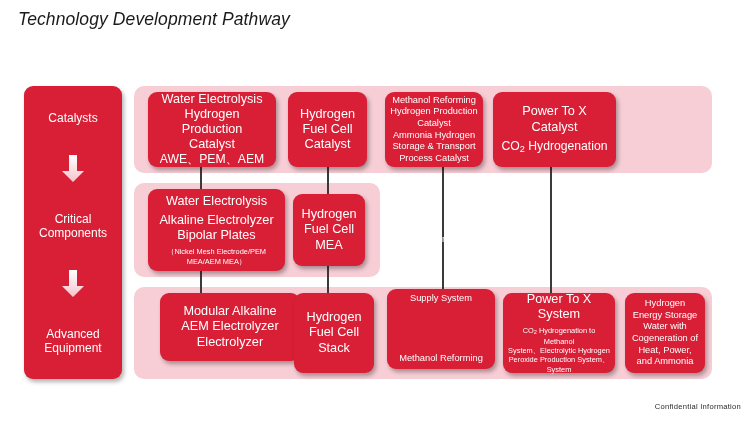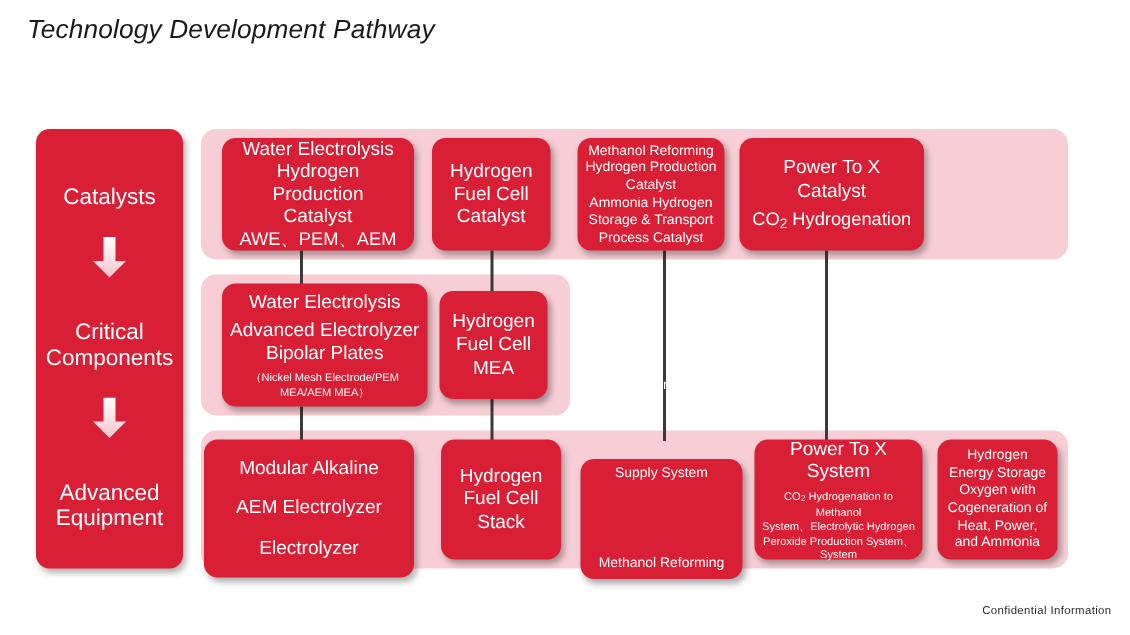--- a/index.html
+++ b/index.html
@@ -53,25 +53,24 @@
     box-shadow: 2px 3px 4px rgba(0,0,0,0.30);
     display: flex;
     flex-direction: column;
     align-items: center;
     justify-content: space-between;
     padding: 26px 0 24px 0;
     box-sizing: border-box;
   }
   .stage-label {
     color: #ffffff;
-    font-size: 15px;
+    font-size: 12px;
     text-align: center;
     line-height: 1.12;
     width: 104px;
-    margin-top: 12px;
   }
   .stage-arrow {
     width: 26px;
     height: 28px;
     flex: none;
   }
 
   
   .node {
     position: absolute;
@@ -102,23 +101,23 @@
   #node-water-electrolysis-catalyst { left: 148px; top: 92px;  width: 128px; height: 75px; }
   #node-hydrogen-fuel-cell-catalyst { left: 288px; top: 92px;  width: 79px;  height: 75px; }
   #node-methanol-ammonia-catalyst   { left: 385px; top: 92px;  width: 98px;  height: 75px; }
   #node-power-to-x-catalyst         { left: 493px; top: 92px;  width: 123px; height: 75px; }
 
   
   #node-electrolysis-electrodes     { left: 148px; top: 189px; width: 137px; height: 82px; }
   #node-hydrogen-fuel-cell-mea      { left: 293px; top: 194px; width: 72px;  height: 72px; }
 
   
-  #node-modular-alkaline-electrolyzer { left: 136px; top: 293px; width: 140px; height: 92px; gap: 11px; }
+  #node-modular-alkaline-electrolyzer { left: 160px; top: 293px; width: 140px; height: 68px; }
   #node-hydrogen-fuel-cell-stack      { left: 294px; top: 293px; width: 80px;  height: 80px; }
-  #node-ammonia-cracking-system       { left: 387px; top: 306px; width: 108px; height: 80px; gap: 48px; }
+  #node-ammonia-cracking-system       { left: 387px; top: 289px; width: 108px; height: 80px; gap: 48px; }
   #node-power-to-x-system             { left: 503px; top: 293px; width: 112px; height: 80px; }
   #node-hydrogen-energy-storage       { left: 625px; top: 293px; width: 80px;  height: 80px; }
 
   
   .connector {
     position: absolute;
     width: 1.6px;
     background: #3a3a3a;
   }
   #conn-r1-r2-a { left: 200px; top: 167px; height: 23px; }
@@ -213,21 +212,21 @@
   </div>
 
   <div class="node" id="node-power-to-x-catalyst">
     <span class="ln t-lg">Power To X</span>
     <span class="ln t-lg">Catalyst</span>
     <span class="ln t-md gap-xs">CO<span class="sub">2</span> Hydrogenation</span>
   </div>
 
   <div class="node" id="node-electrolysis-electrodes">
     <span class="ln t-lg">Water Electrolysis</span>
-    <span class="ln t-lg gap-xs">Advanced Electrolyzer</span>
+    <span class="ln t-lg gap-xs">Alkaline Electrolyzer</span>
     <span class="ln t-lg">Bipolar Plates</span>
     <span class="ln t-xs gap-xs">（Nickel Mesh Electrode/PEM</span>
     <span class="ln t-xs">MEA/AEM MEA）</span>
   </div>
 
   <div class="node" id="node-hydrogen-fuel-cell-mea">
     <span class="ln t-lg">Hydrogen</span>
     <span class="ln t-lg">Fuel Cell</span>
     <span class="ln t-lg">MEA</span>
   </div>
@@ -258,21 +257,21 @@
     <span class="ln t-lg">System</span>
     <span class="ln t-xs gap-xs">CO<span class="sub">2</span> Hydrogenation to Methanol</span>
     <span class="ln t-xs">System、Electrolytic Hydrogen</span>
     <span class="ln t-xs">Peroxide Production System、</span>
     <span class="ln t-xs">System</span>
   </div>
 
   <div class="node" id="node-hydrogen-energy-storage">
     <span class="ln t-sm">Hydrogen</span>
     <span class="ln t-sm">Energy Storage</span>
-    <span class="ln t-sm">Oxygen with</span>
+    <span class="ln t-sm">Water with</span>
     <span class="ln t-sm">Cogeneration of</span>
     <span class="ln t-sm">Heat, Power,</span>
     <span class="ln t-sm">and Ammonia</span>
   </div>
 
   <div id="footer-note">Confidential  Information</div>
 
 </div>
 
 </body></html>

